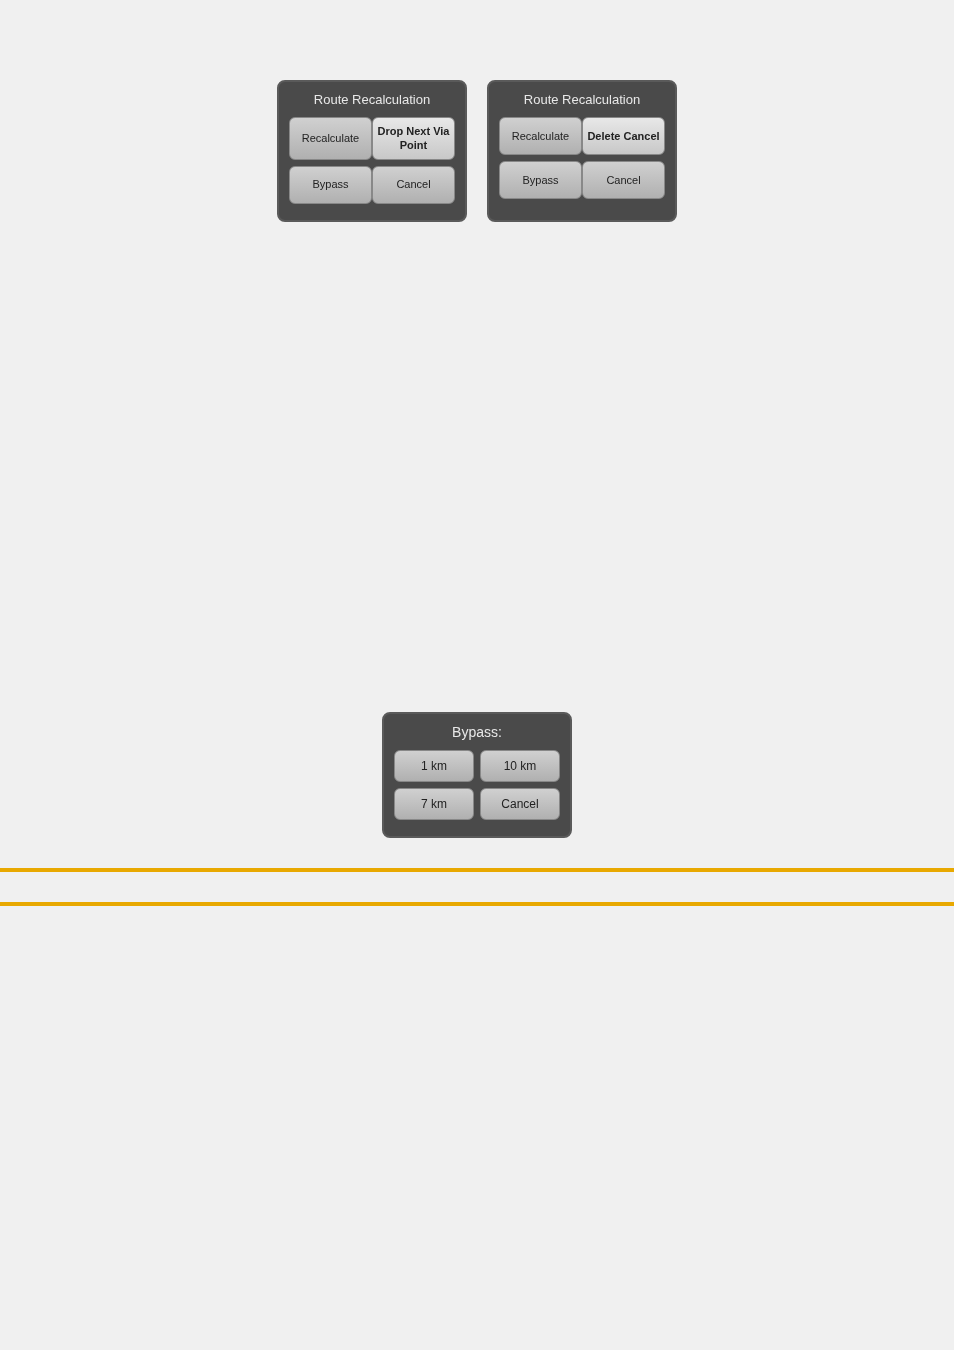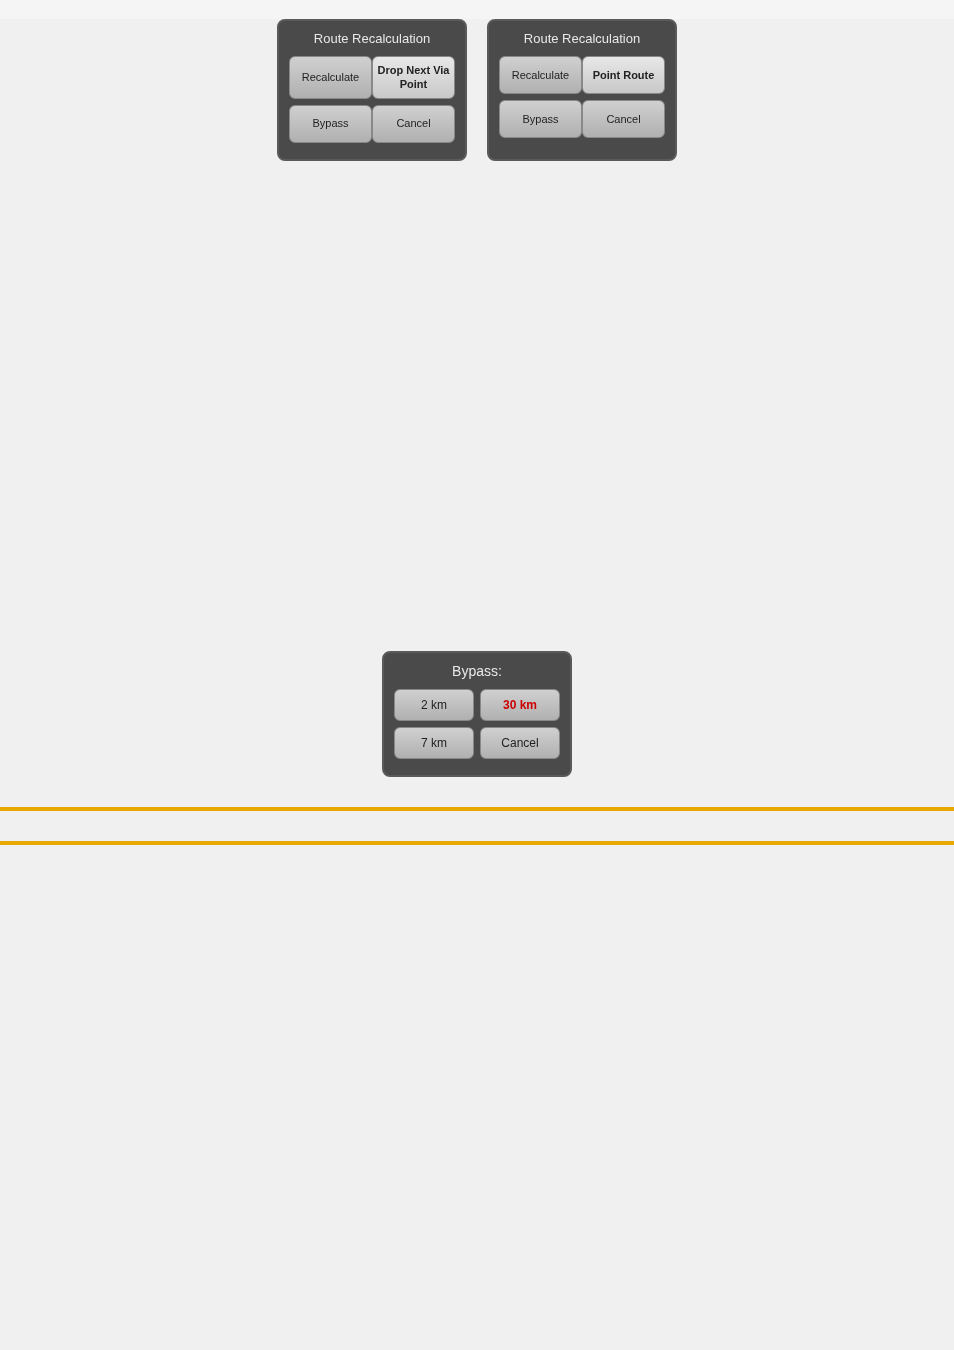--- a/index.html
+++ b/index.html
@@ -21,22 +21,22 @@
       min-height: 1350px;
       background: #f0f0f0;
       position: relative;
     }
 
     
     .top-section {
       display: flex;
       justify-content: center;
       gap: 20px;
+      padding-top: 80px;
       padding-bottom: 40px;
-      margin-top: 19px;
     }
 
     
     .dialog-panel {
       background: #4a4a4a;
       border-radius: 8px;
       padding: 10px;
       width: 190px;
       border: 2px solid #5a5a5a;
     }
@@ -176,50 +176,50 @@
       </div>
     </div>
 
     <div class="dialog-panel">
       <div class="dialog-title">Route Recalculation</div>
       <div class="dialog-buttons-row">
         <div class="dialog-btn">
           <span>Recalculate</span>
         </div>
         <div class="dialog-btn active">
-          <span>Point Route</span>
+          <span>Delete Cancel</span>
         </div>
       </div>
       <div class="dialog-buttons-row">
         <div class="dialog-btn">
           <span>Bypass</span>
         </div>
         <div class="dialog-btn">
           <span>Cancel</span>
         </div>
       </div>
     </div>
 
   </div>
 
   <div class="middle-spacer"></div>
 
   <div class="bottom-section">
     <div class="bypass-panel">
       <div class="bypass-title">Bypass:</div>
 
-
       <div class="bypass-btn-row">
         <div class="bypass-btn">
-          <span>2 km</span>
-        </div>
-        <div class="bypass-btn km-30">
-          <span>30 km</span>
-        </div>
-      </div>
+          <span>1 km</span>
+        </div>
+        <div class="bypass-btn">
+          <span>10 km</span>
+        </div>
+      </div>
+
 
       <div class="bypass-btn-row">
         <div class="bypass-btn">
           <span>7 km</span>
         </div>
         <div class="bypass-btn">
           <span>Cancel</span>
         </div>
       </div>
     </div>

